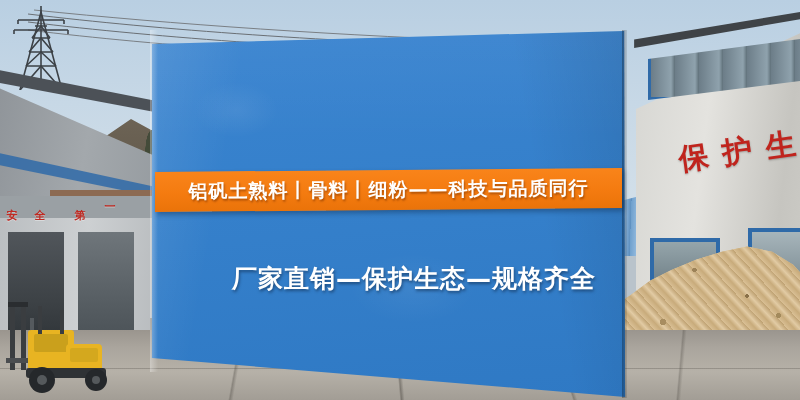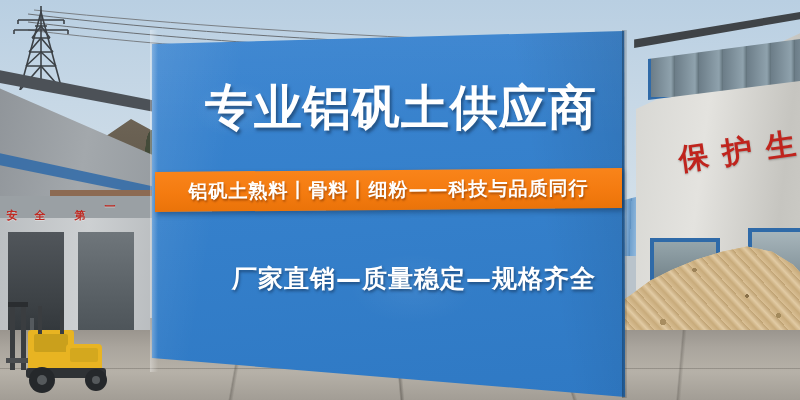--- a/index.html
+++ b/index.html
@@ -408,21 +408,20 @@
     </div>
   </div>
 
   <div class="panel">
     <div class="panel-ghost"></div>
     <div class="panel-shade"></div>
   </div>
   <div class="panel-leftlip"></div>
   <div class="panel-rightlip"></div>
 
-  <div class="headline">专业铝矾土供应商</div>
 
   <div class="orange-bar">
     <div class="orange-text">铝矾土熟料丨骨料丨细粉——科技与品质同行</div>
   </div>
 
-  <div class="sub1">厂家直销—质量稳定—规格齐全</div>
+  <div class="sub1">厂家直销—保护生态—规格齐全</div>
 
 </div>
 
 </body></html>

